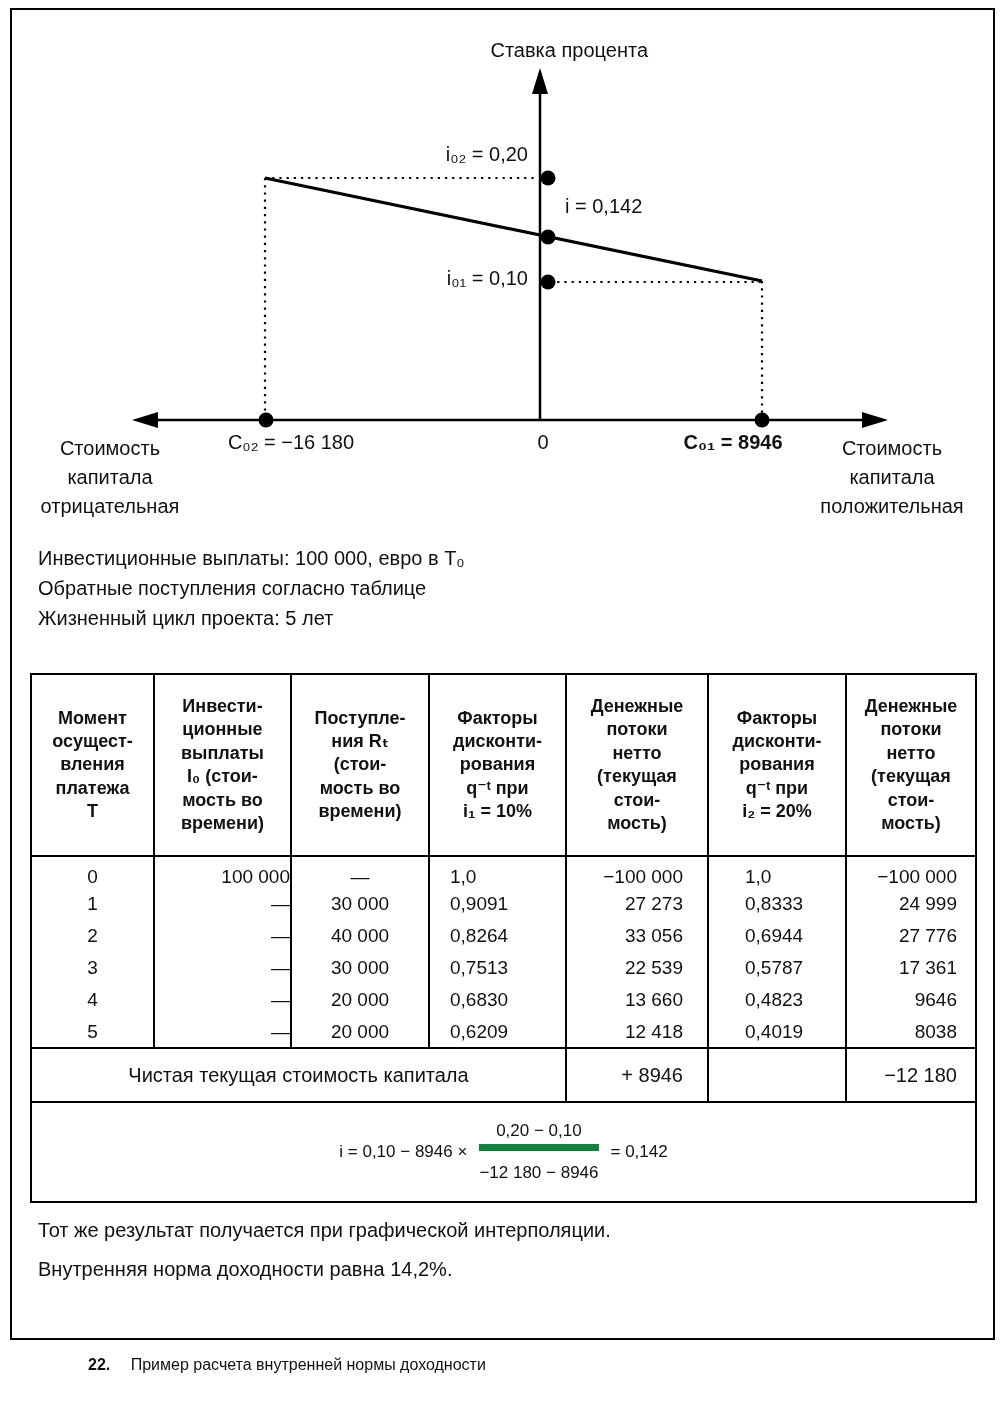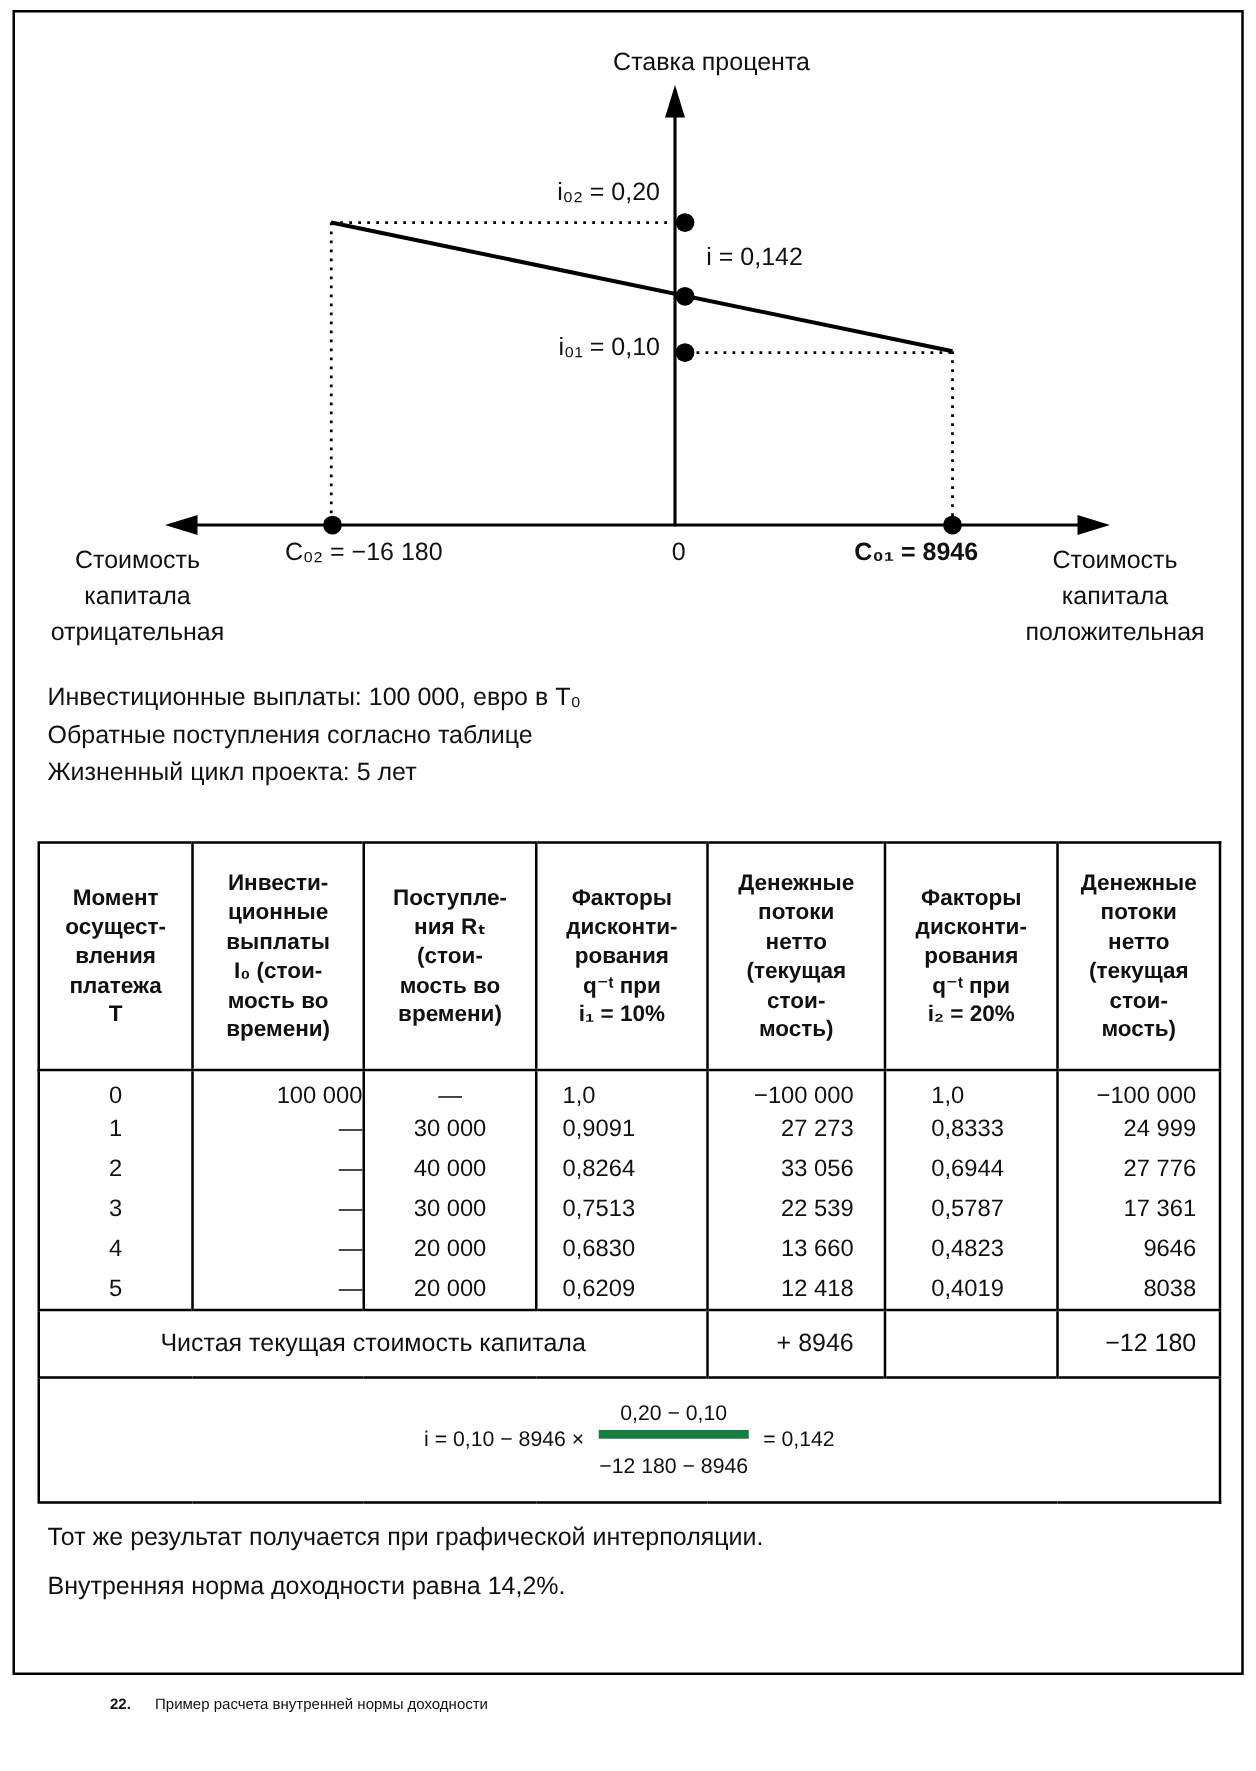--- a/index.html
+++ b/index.html
@@ -67,21 +67,21 @@
     display:flex; justify-content:center; align-items:center;
     gap:12px; font-size:17px;
   }
   .frac { display:inline-flex; flex-direction:column; text-align:center; }
   .frac .num { border-bottom:7px solid #15803d; padding:0 8px 3px 8px; }
   .frac .den { padding-top:12px; }
   
   .conclusion { margin:14px 0 0 26px; font-size:20px; }
   .conclusion .c-line { margin-top:16px; }
   
-  .caption { margin:16px 0 0 88px; font-size:12px; }
+  .caption { margin:16px 0 0 88px; font-size:16px; }
   .caption .cap-num { font-weight:700; margin-right:16px; }
 </style>
 </head>
 <body>
 
 <div class="figure-box">
 
   <div class="diagram">
     <svg width="985" height="515" viewBox="0 0 985 515">
 

